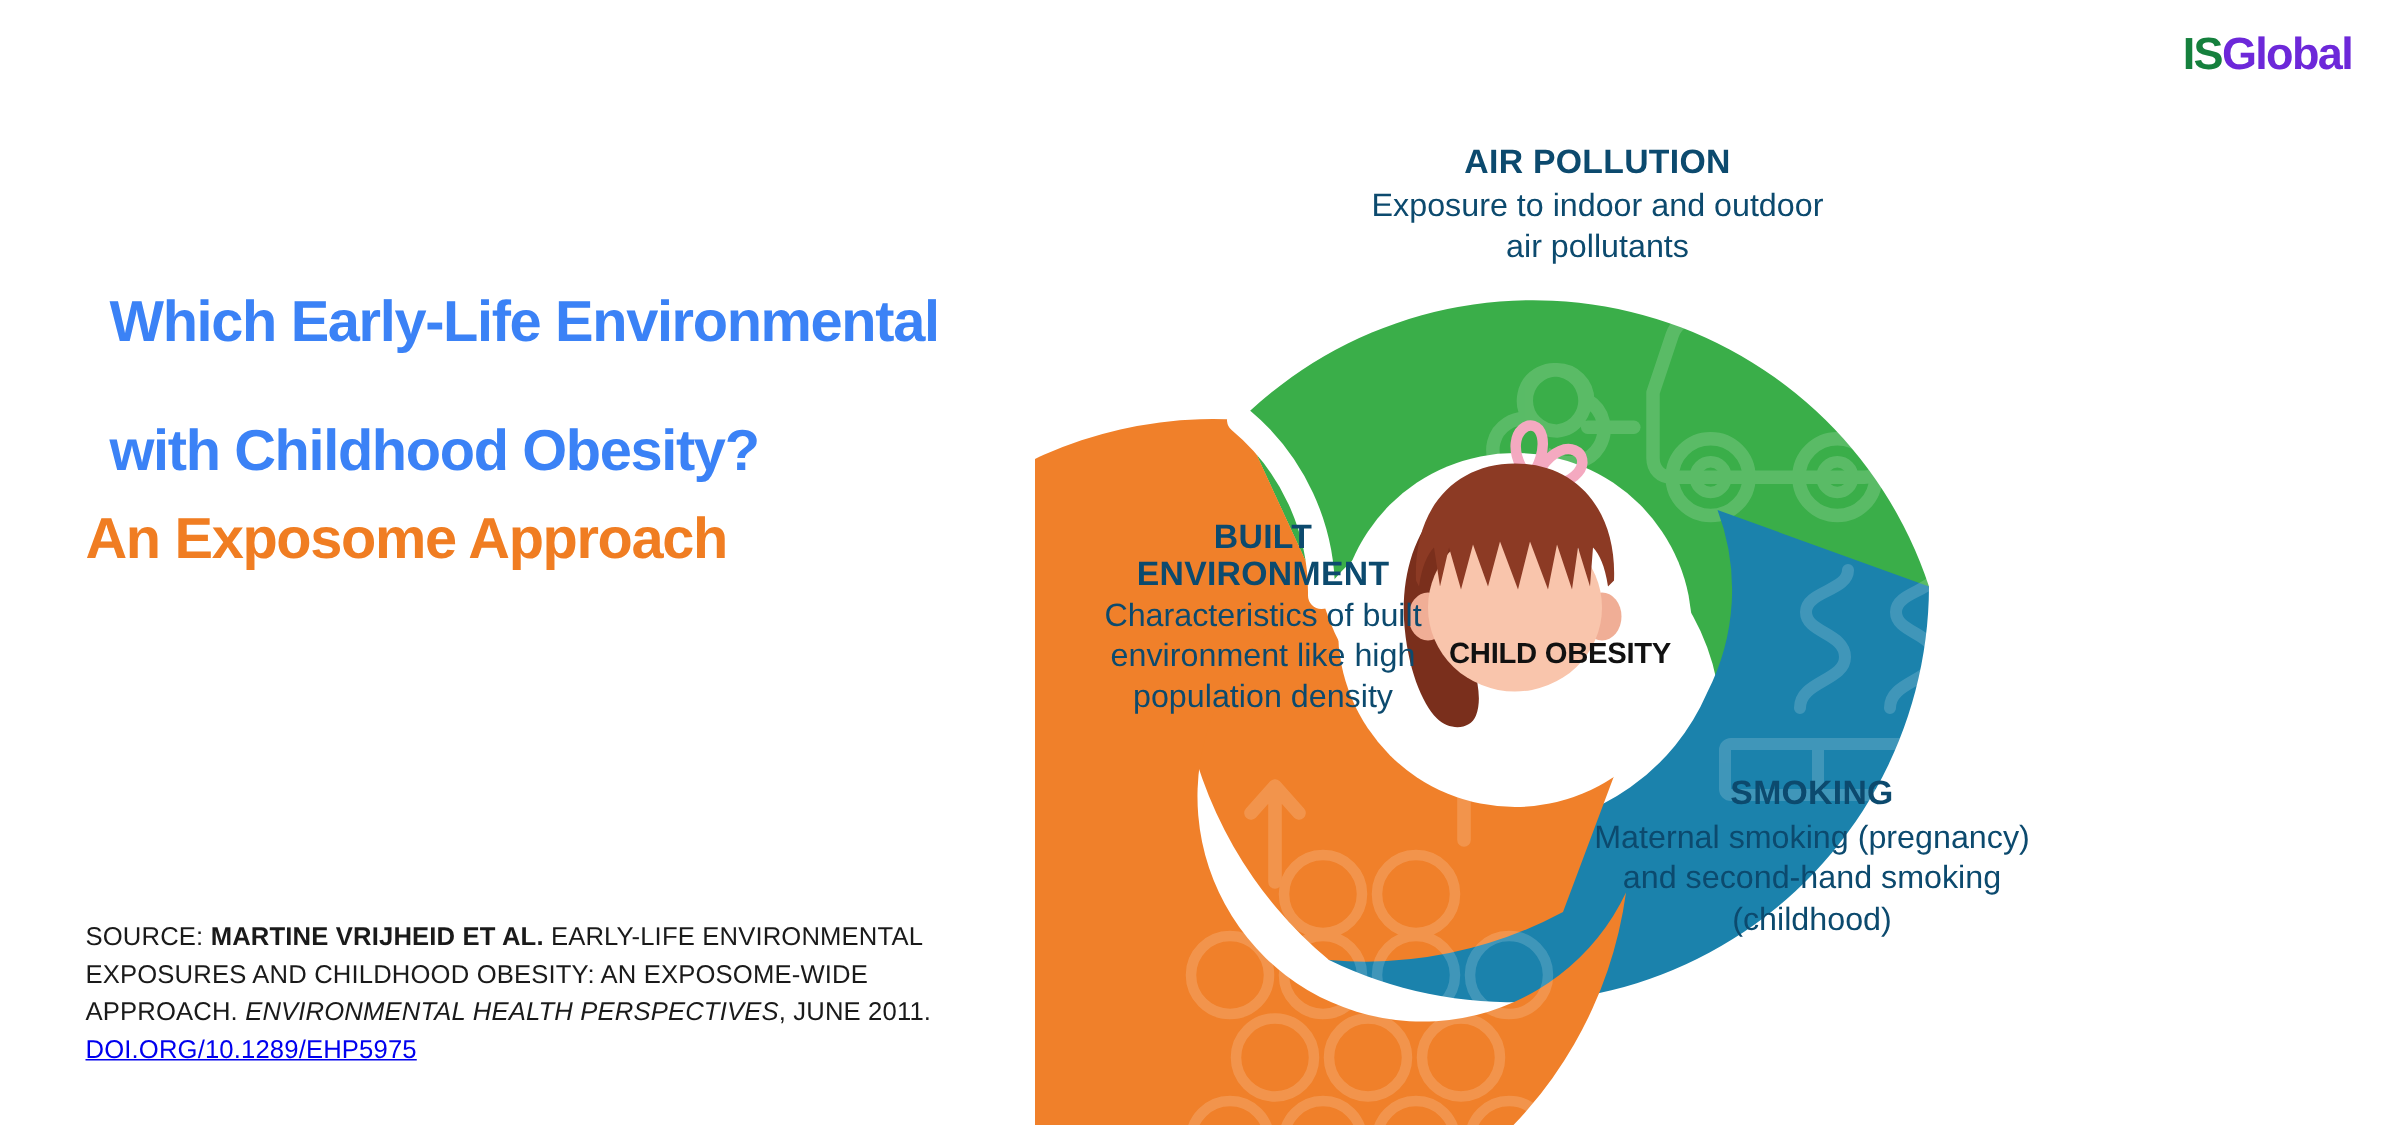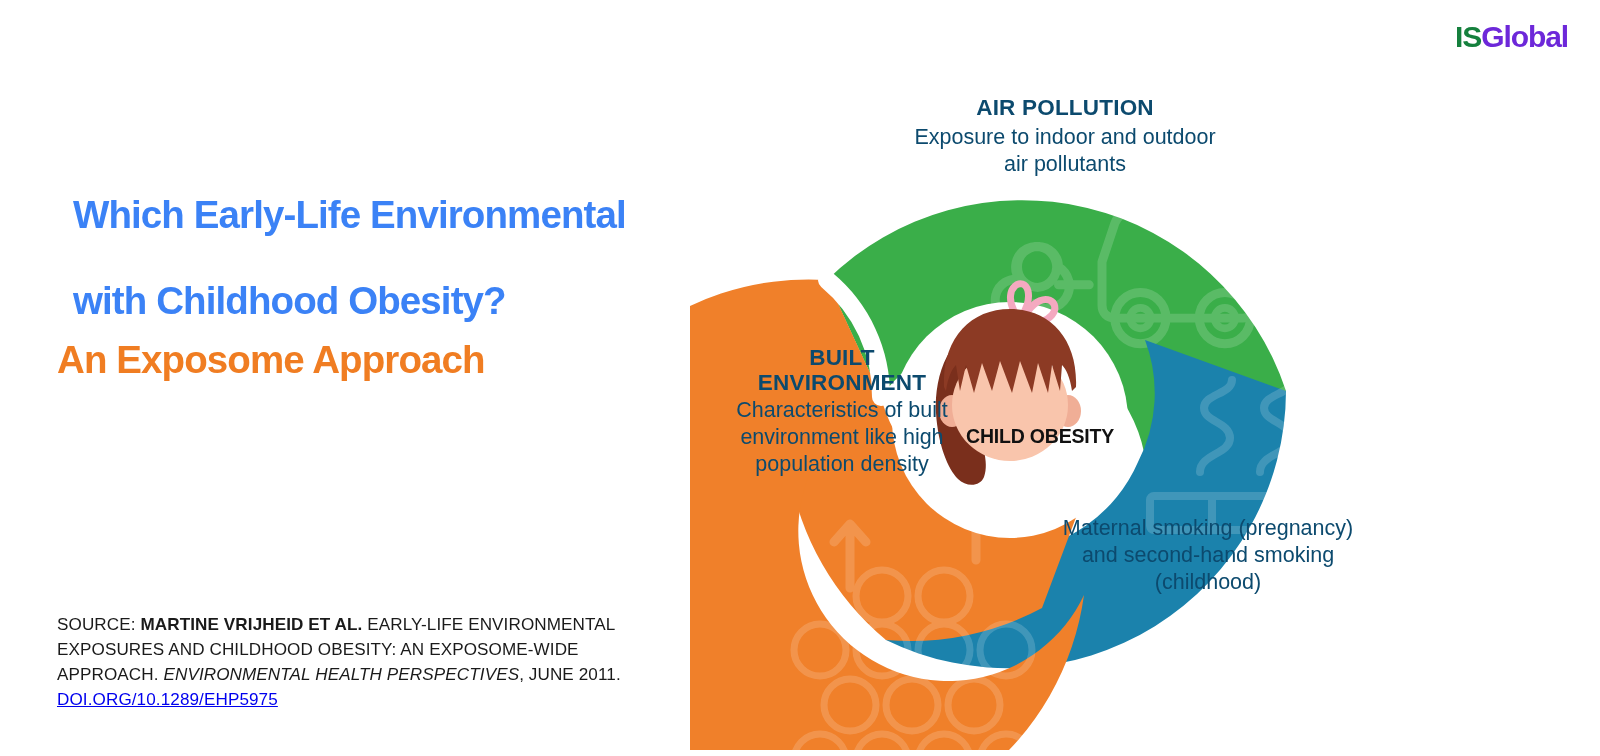--- a/index.html
+++ b/index.html
@@ -276,20 +276,21 @@
                C-58,-26 -62,-18 -64,-4 Z" fill="#8C3A24"></path>
     </g>
   </svg>
 
   <div class="seg-label" id="label-air">
     <span class="ttl">AIR POLLUTION</span>
     <span class="desc">Exposure to indoor and outdoor air pollutants</span>
   </div>
 
   <div class="seg-label" id="label-smoking">
+    <span class="ttl">SMOKING</span>
     <span class="desc">Maternal smoking (pregnancy) and second-hand smoking (childhood)</span>
   </div>
 
   <div class="seg-label" id="label-built">
     <span class="ttl">BUILT ENVIRONMENT</span>
     <span class="desc">Characteristics of built environment like high population density</span>
   </div>
 
   <div id="center-caption">CHILD OBESITY</div>
 </div>

